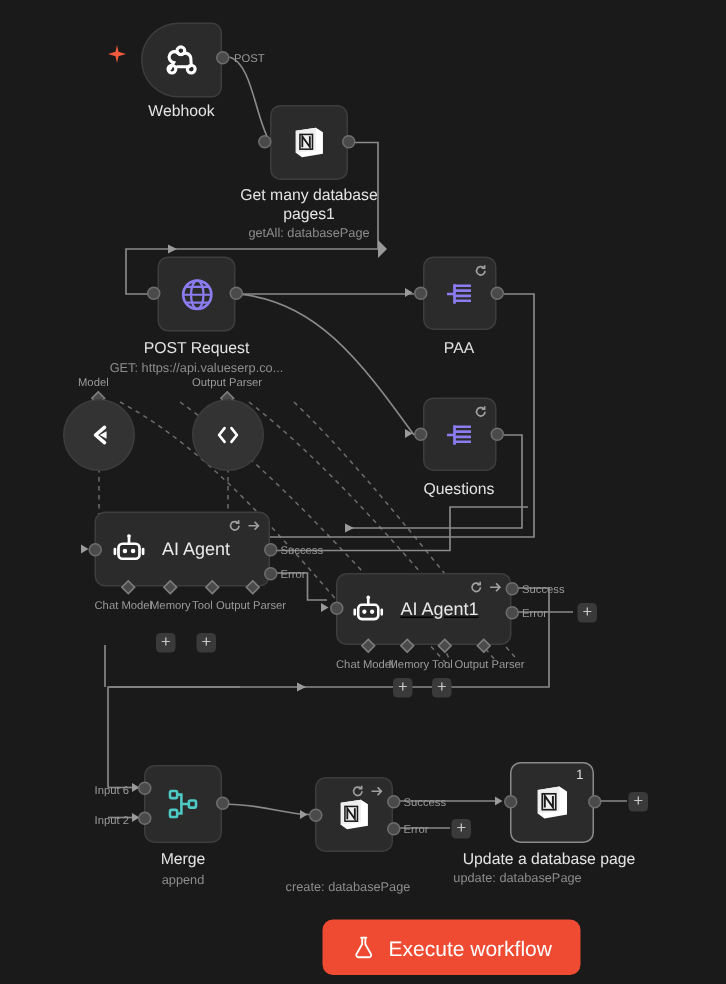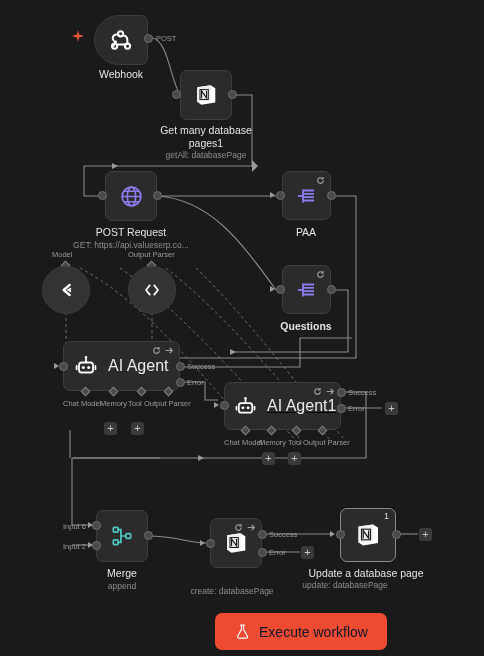--- a/index.html
+++ b/index.html
@@ -51,21 +51,21 @@
     left: 50%;
     transform: translateX(-50%);
     text-align: center;
     color: #8d8d8d;
     font-size: 8.5px;
     line-height: 10px;
     white-space: nowrap;
   }
   .inner-title {
     color: #e9e9e9;
-    font-size: 16px;
+    font-size: 12px;
     margin-left: 10px;
   }
 
   
   .port {
     position: absolute;
     width: 9px; height: 9px;
     border-radius: 50%;
     background: #4a4a4a;
     border: 1px solid #6e6e6e;
@@ -126,21 +126,21 @@
   .bolt { position: absolute; }
 
   
   #execute-workflow {
     position: absolute;
     left: 215px; top: 613px;
     width: 172px; height: 37px;
     background: #ef4b33;
     border: none;
     border-radius: 7px;
-    color: #0f172a;
+    color: #ffffff;
     font-family: "Liberation Sans", sans-serif;
     font-size: 14px;
     display: flex;
     align-items: center;
     justify-content: center;
     gap: 8px;
     cursor: pointer;
   }
 </style>
 </head>
@@ -279,21 +279,21 @@
     <span class="badge-row">
       <svg class="badge-icon" viewBox="0 0 16 16">
         <path d="M13 8a5 5 0 1 1-1.6-3.6" fill="none" stroke="#c8c8c8" stroke-width="2"></path>
         <path d="M12.6 1.6v3.4h-3.4" fill="none" stroke="#c8c8c8" stroke-width="2"></path>
       </svg>
     </span>
   </div>
   <div class="arrow-in" style="left:270px;top:286px;"></div>
   <div class="port" style="left:276px;top:285px;"></div>
   <div class="port" style="left:327px;top:285px;"></div>
-  <div class="node-label" style="left:306px;top:320px;font-weight:bold;">Questions</div>
+  <div class="node-label" style="left:306px;top:320px;">Questions</div>
 
   <div class="port-label" style="left:52px;top:250px;">Model</div>
   <div class="diamond" style="left:62px;top:262px;"></div>
   <div class="node" style="left:42px;top:266px;width:48px;height:48px;border-radius:50%;background:#333;">
     <svg width="22" height="22" viewBox="0 0 24 24" class="ic">
       <path d="M16 6.5 L9.5 12 L16 17.5" fill="none" stroke="#fff" stroke-width="2.6" stroke-linecap="round" stroke-linejoin="round"></path>
       <path d="M17.5 9.2 L12.5 12 L17.5 14.8 Z" fill="#fff"></path>
     </svg>
   </div>
 

